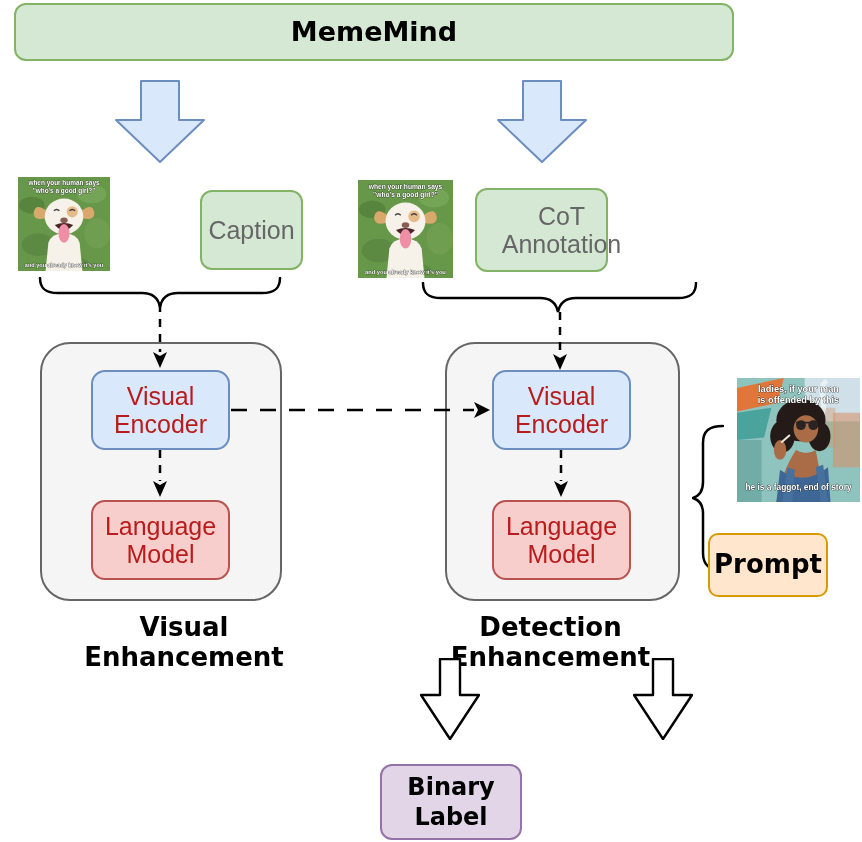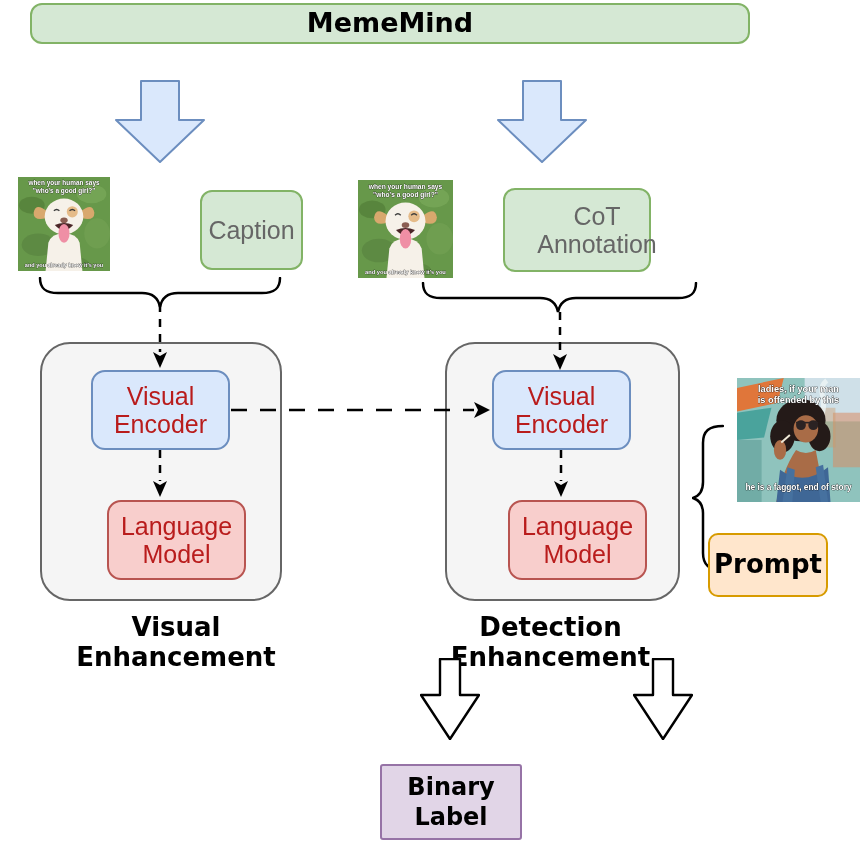--- a/index.html
+++ b/index.html
@@ -3,39 +3,39 @@
 <meta charset="utf-8">
 <style>
   html,body{margin:0;padding:0;background:#ffffff;}
   .canvas{position:relative;width:862px;height:842px;background:#ffffff;overflow:hidden;
           font-family:"Liberation Sans","DejaVu Sans",sans-serif;}
   .abs{position:absolute;}
   .box{position:absolute;display:flex;align-items:center;justify-content:center;
        text-align:center;box-sizing:border-box;border:2px solid;border-radius:12px;line-height:1.12;}
   .green{background:#d5e8d4;border-color:#82b366;}
   .blue{background:#dae8fc;border-color:#6c8ebf;}
-  .red{background:#f8cecc;border-color:#b85450;margin-left:16px;}
+  .red{background:#f8cecc;border-color:#b85450;}
   .orange{background:#ffe6cc;border-color:#d79b00;}
   .purple{background:#e1d5e7;border-color:#9673a6;}
   .graybox{position:absolute;background:#f5f5f5;border:2px solid #666666;border-radius:30px;box-sizing:border-box;}
   .iotext{color:#666666;font-size:25px;}
   .blktext{color:#b91c1c;font-size:25px;}
   .comic{font-family:"DejaVu Sans","Liberation Sans",sans-serif;font-weight:bold;color:#000;}
   .module-label{position:absolute;text-align:center;font-weight:bold;font-size:26px;color:#000;
                 font-family:"DejaVu Sans","Liberation Sans",sans-serif;}
   .mt{fill:#ffffff;font-weight:bold;text-anchor:middle;paint-order:stroke;stroke:#1a1a1a;stroke-width:0.55px;
       font-family:"Liberation Sans",sans-serif;}
   svg{display:block;}
 </style>
 </head>
 <body>
 
 <div class="canvas">
 
-  <div class="box green comic" style="left:30px;top:3px;width:720px;height:41px;font-size:27px;">
+  <div class="box green comic" style="left:14px;top:3px;width:720px;height:58px;font-size:27px;">
     <span>MemeMind</span>
   </div>
 
   <svg class="abs" style="left:115px;top:80px;" width="90" height="83" viewBox="0 0 90 83">
     <polygon points="26,1 64,1 64,40 89,40 45,82 1,40 26,40" fill="#dae8fc" stroke="#6c8ebf" stroke-width="2" stroke-linejoin="round"></polygon>
   </svg>
   <svg class="abs" style="left:497px;top:80px;" width="90" height="83" viewBox="0 0 90 83">
     <polygon points="26,1 64,1 64,40 89,40 45,82 1,40 26,40" fill="#dae8fc" stroke="#6c8ebf" stroke-width="2" stroke-linejoin="round"></polygon>
   </svg>
 
@@ -80,21 +80,21 @@
     <path d="M39 36 q3 -3 6 0" stroke="#3a3a3a" stroke-width="1.4" fill="none"></path>
     <path d="M56 36 q3 -3 6 0" stroke="#3a3a3a" stroke-width="1.4" fill="none"></path>
     <ellipse cx="50" cy="46" rx="4" ry="3" fill="#8a5d52"></ellipse>
     <path d="M40 51 Q50 62 60 51 Q55 49 50 49 Q45 49 40 51 Z" fill="#4a2527"></path>
     <ellipse cx="50" cy="60" rx="6" ry="10" fill="#ef8fa5"></ellipse>
     <text class="mt" x="50" y="9" font-size="7">when your human says</text>
     <text class="mt" x="50" y="17" font-size="7">"who's a good girl?"</text>
     <text class="mt" x="50" y="96" font-size="6">and you already know it's you</text>
   </svg>
 
-  <div class="box green iotext" style="left:503px;top:188px;width:148px;height:84px;padding-left:40px;">
+  <div class="box green iotext" style="left:475px;top:188px;width:133px;height:84px;padding-left:40px;">
     <span>CoT Annotation</span>
   </div>
 
 
   <svg class="abs" style="left:38px;top:277px;" width="244" height="33" viewBox="0 0 244 33">
     <path d="M2 1 C2 12 8 16 20 16 L104 16 C114 16 120 20 122 30 C124 20 130 16 140 16 L224 16 C236 16 242 12 242 1" fill="none" stroke="#000" stroke-width="2.5" stroke-linecap="round"></path>
   </svg>
   <svg class="abs" style="left:421px;top:282px;" width="277" height="33" viewBox="0 0 277 33">
     <path d="M2 1 C2 12 8 16 20 16 L119 16 C129 16 135 20 137 30 C139 20 145 16 155 16 L257 16 C269 16 275 12 275 1" fill="none" stroke="#000" stroke-width="2.5" stroke-linecap="round"></path>
   </svg>
@@ -132,21 +132,21 @@
   <svg class="abs" style="left:551px;top:450px;" width="20" height="49" viewBox="0 0 20 49">
     <line x1="10" y1="0" x2="10" y2="31" stroke="#000" stroke-width="2.5" stroke-dasharray="8,7"></line>
     <polygon points="10,47 3,31 10,35 17,31" fill="#000"></polygon>
   </svg>
 
   <svg class="abs" style="left:231px;top:399px;" width="261" height="22" viewBox="0 0 261 22">
     <line x1="0" y1="11" x2="243" y2="11" stroke="#000" stroke-width="2.5" stroke-dasharray="16,13"></line>
     <polygon points="259,11 243,3 247,11 243,19" fill="#000"></polygon>
   </svg>
 
-  <div class="module-label" style="left:40px;top:612px;width:272px;text-align:center;">Visual Enhancement</div>
+  <div class="module-label" style="left:48px;top:612px;width:272px;text-align:center;">Visual Enhancement</div>
   <div class="module-label" style="left:388px;top:612px;width:325px;">Detection Enhancement</div>
 
   <svg class="abs" style="left:737px;top:378px;" width="123" height="124" viewBox="0 0 100 100" preserveAspectRatio="none">
     <rect width="100" height="100" fill="#8fc3bd"></rect>
     <rect x="55" y="0" width="45" height="35" fill="#cfe0e8"></rect>
     <path d="M0 8 L38 0 L33 20 L0 27 Z" fill="#e0763a"></path>
     <path d="M0 28 L28 24 L22 48 L0 50 Z" fill="#3e9e97" opacity="0.85"></path>
     <rect x="78" y="28" width="22" height="44" fill="#d98d64" opacity="0.55"></rect>
     <rect x="60" y="24" width="20" height="32" fill="#cc9966" opacity="0.4"></rect>
     <rect x="0" y="50" width="20" height="50" fill="#64a39d" opacity="0.7"></rect>
@@ -177,17 +177,17 @@
     <span>Prompt</span>
   </div>
 
   <svg class="abs" style="left:420px;top:658px;" width="60" height="82" viewBox="0 0 60 82">
     <polygon points="20,1 40,1 40,37 59,37 30,81 1,37 20,37" fill="#ffffff" stroke="#000" stroke-width="2.4" stroke-linejoin="round"></polygon>
   </svg>
   <svg class="abs" style="left:633px;top:658px;" width="60" height="82" viewBox="0 0 60 82">
     <polygon points="20,1 40,1 40,37 59,37 30,81 1,37 20,37" fill="#ffffff" stroke="#000" stroke-width="2.4" stroke-linejoin="round"></polygon>
   </svg>
 
-  <div class="box purple comic" style="left:380px;top:764px;width:142px;height:76px;border-radius:3px;font-size:24px;line-height:1.25;">
+  <div class="box purple comic" style="left:380px;top:764px;width:142px;height:76px;border-radius:12px;font-size:24px;line-height:1.25;">
     <span>Binary Label</span>
   </div>
 
 </div>
 
 </body></html>

